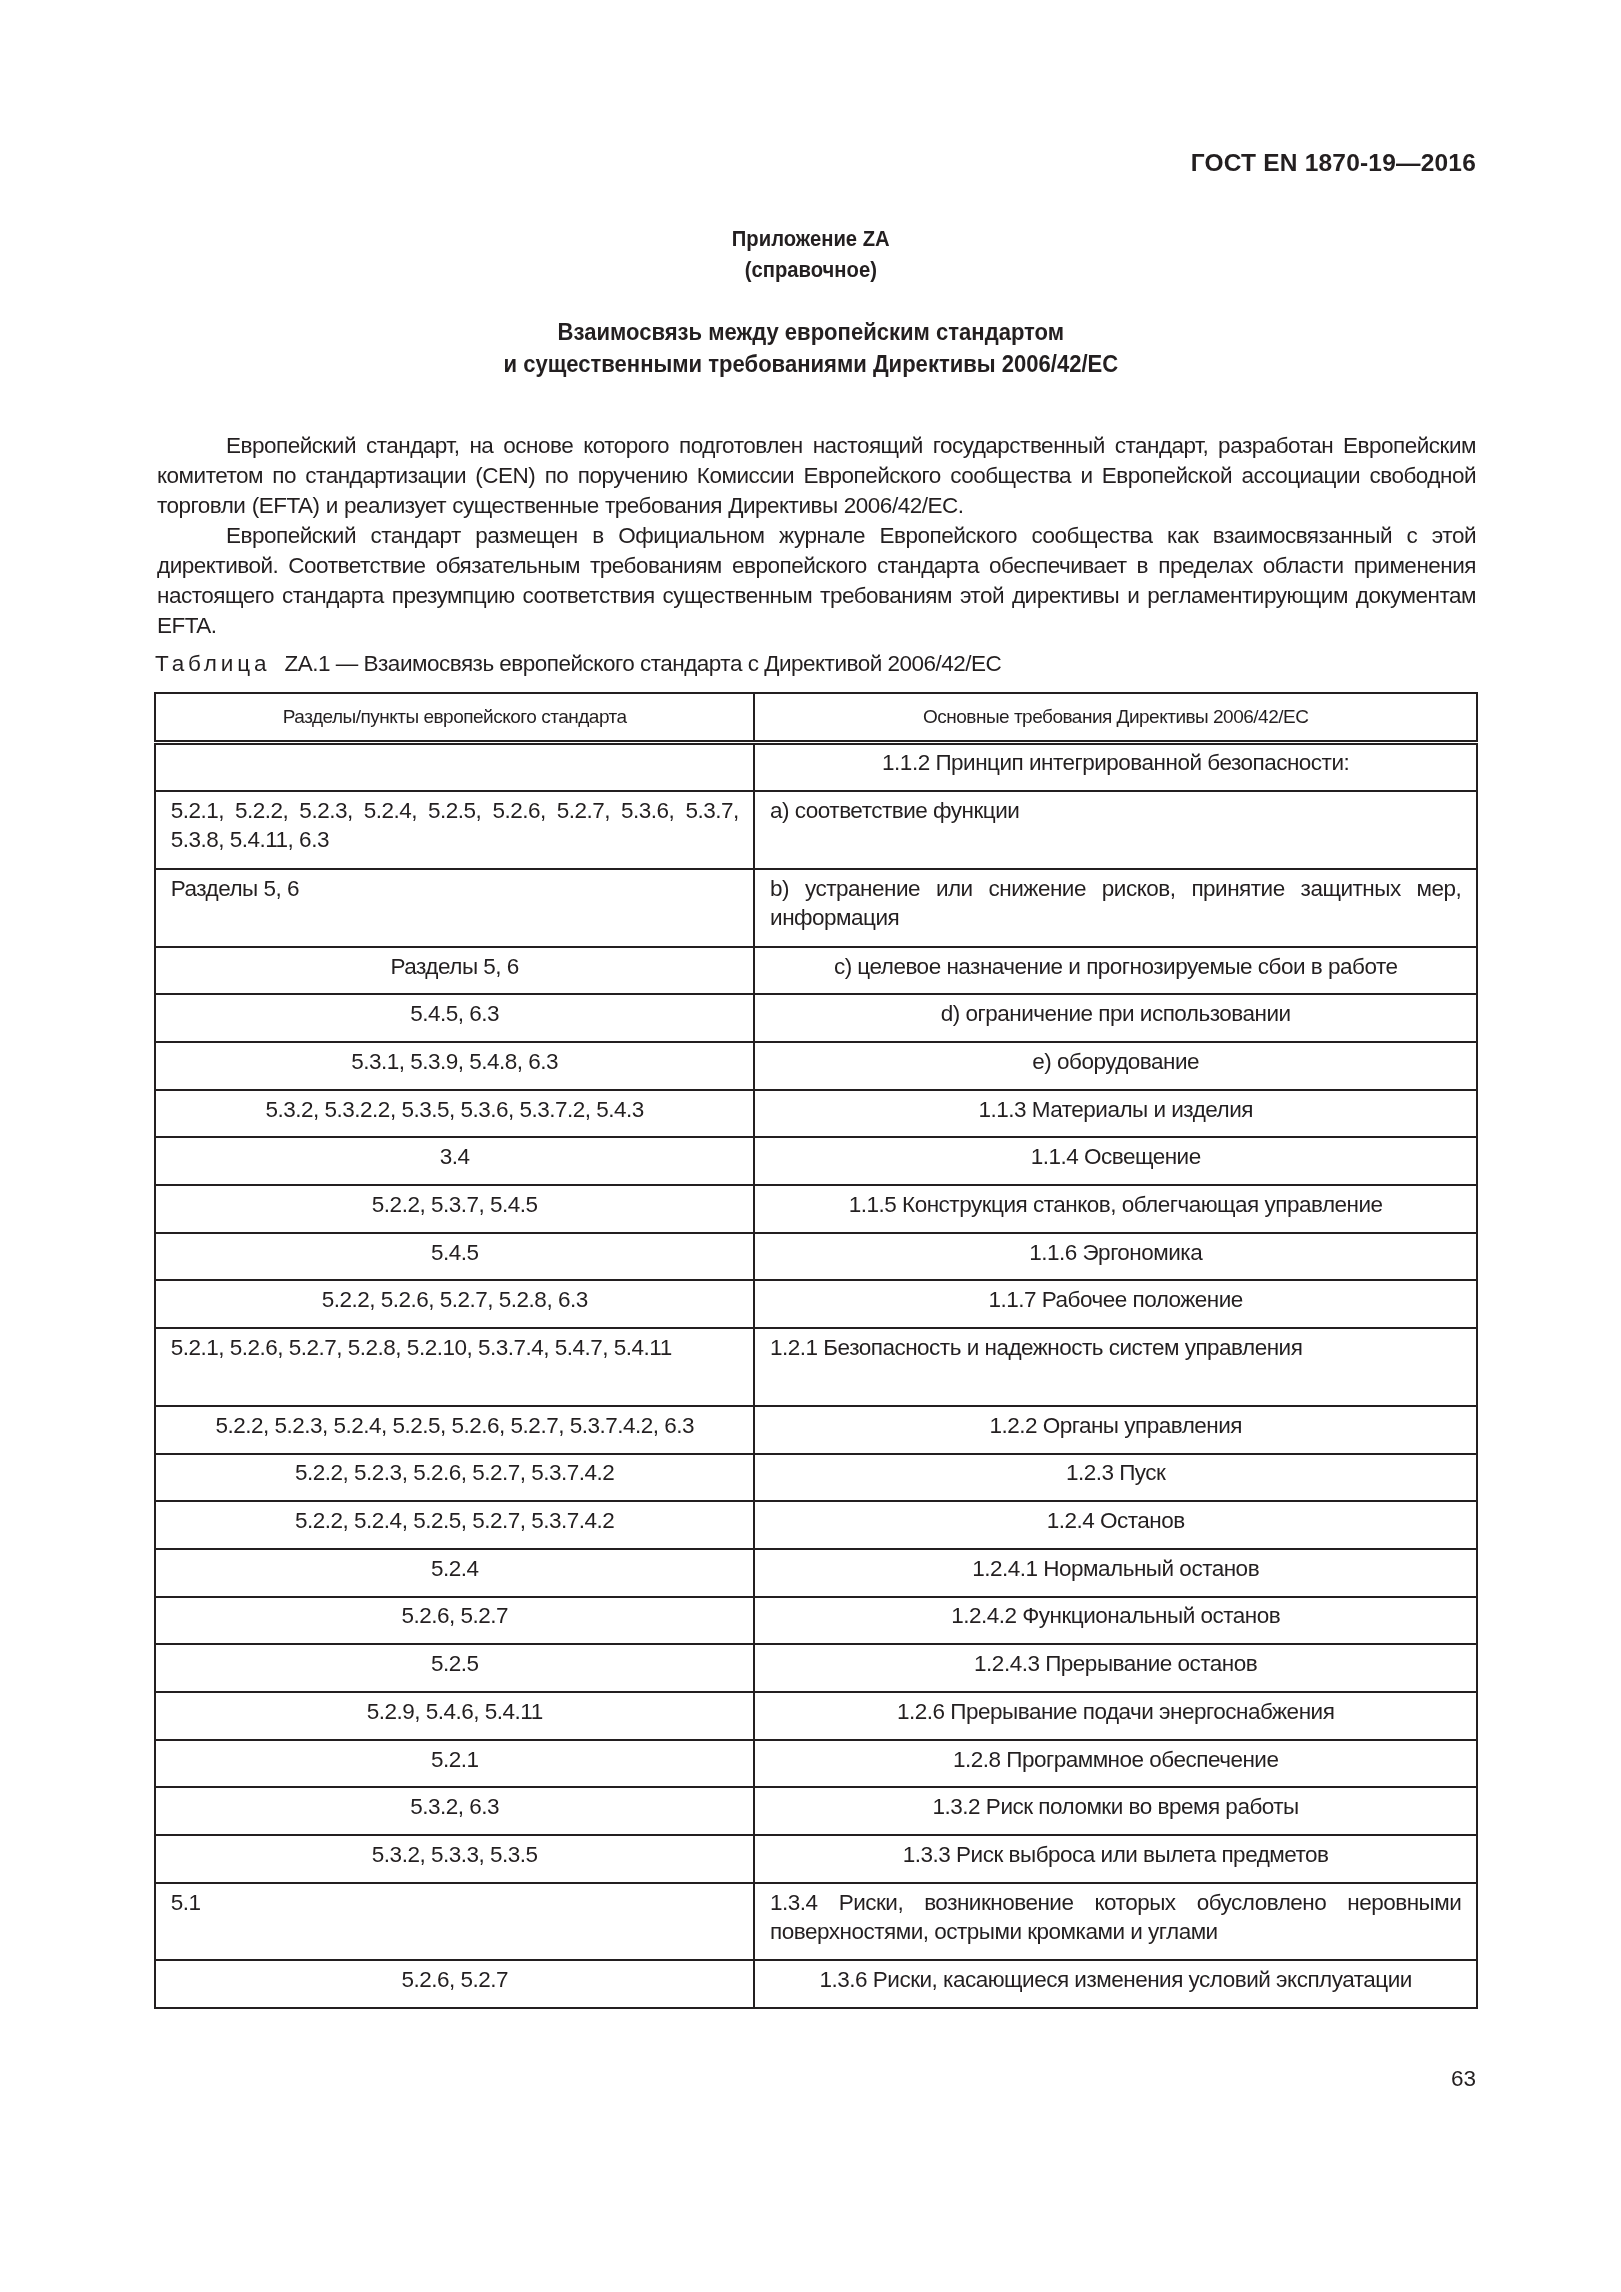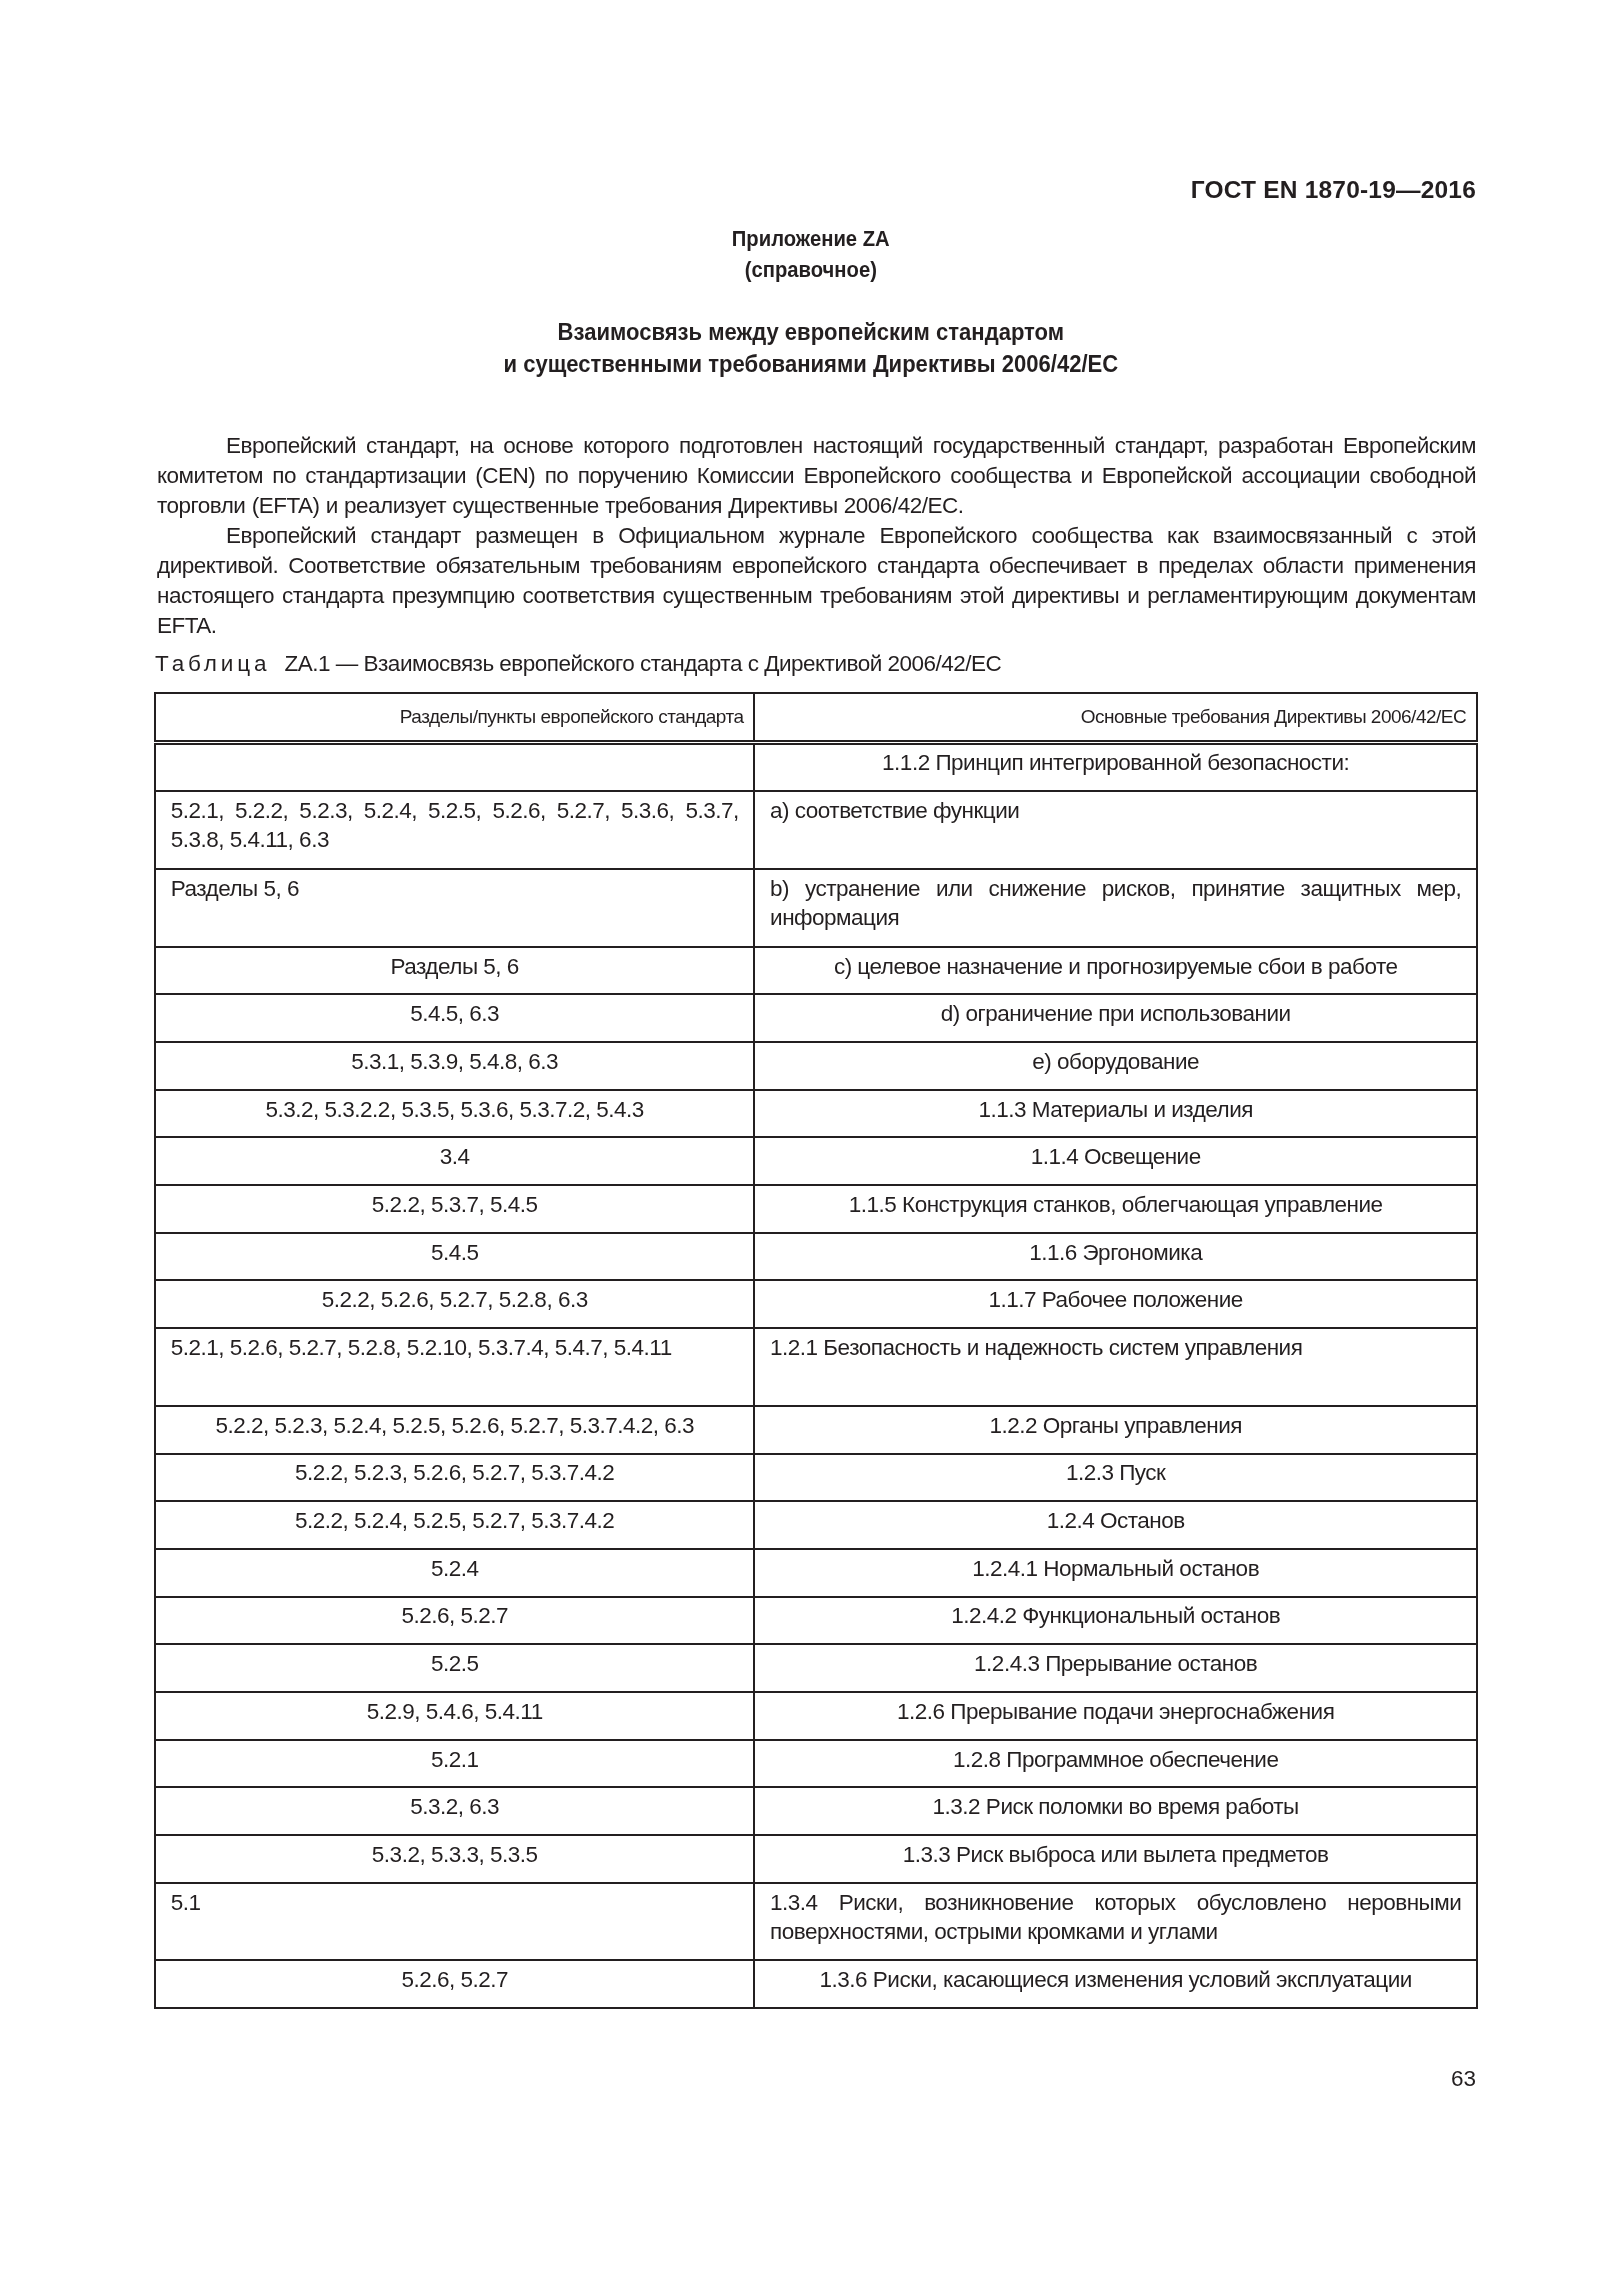--- a/index.html
+++ b/index.html
@@ -15,21 +15,20 @@
       color: #231f20;
       overflow: hidden;
     }
     .doc-code {
       position: absolute;
       right: 145px;
       top: 149px;
       font-size: 24.5px;
       font-weight: bold;
       letter-spacing: 0.2px;
-      margin-top: 27px;
     }
     .appendix {
       position: absolute;
       left: 0;
       right: 0;
       top: 223px;
       text-align: center;
       font-size: 22px;
       font-weight: bold;
       line-height: 31px;
@@ -86,21 +85,21 @@
     }
     table.za td, table.za th {
       border: 2.5px solid #231f20;
       vertical-align: top;
       text-align: center;
       padding: 3.9px 14.7px 9.8px 14.7px;
       line-height: 29px;
       font-weight: normal;
     }
     table.za th {
-      text-align: right;
+      text-align: center;
       vertical-align: middle;
       font-size: 19px;
       padding: 7.8px 9.8px 8.8px 9.8px;
       border-bottom: 5.9px double #231f20;
     }
     table.za td.left {
       width: 568px;
     }
     table.za td.just {
       text-align: justify;

